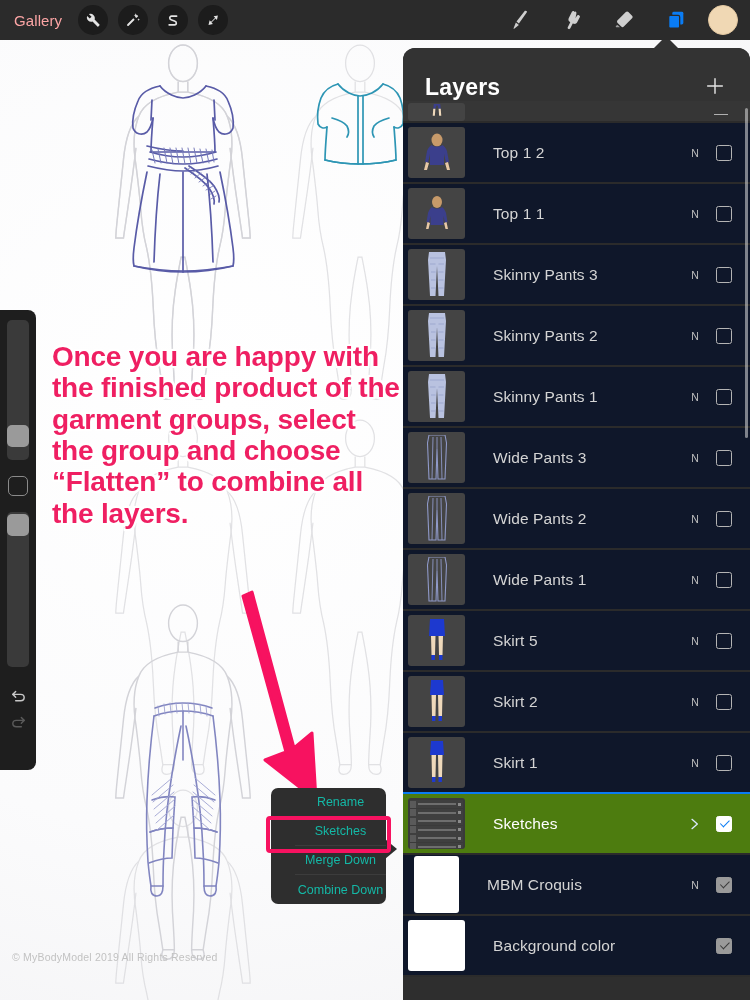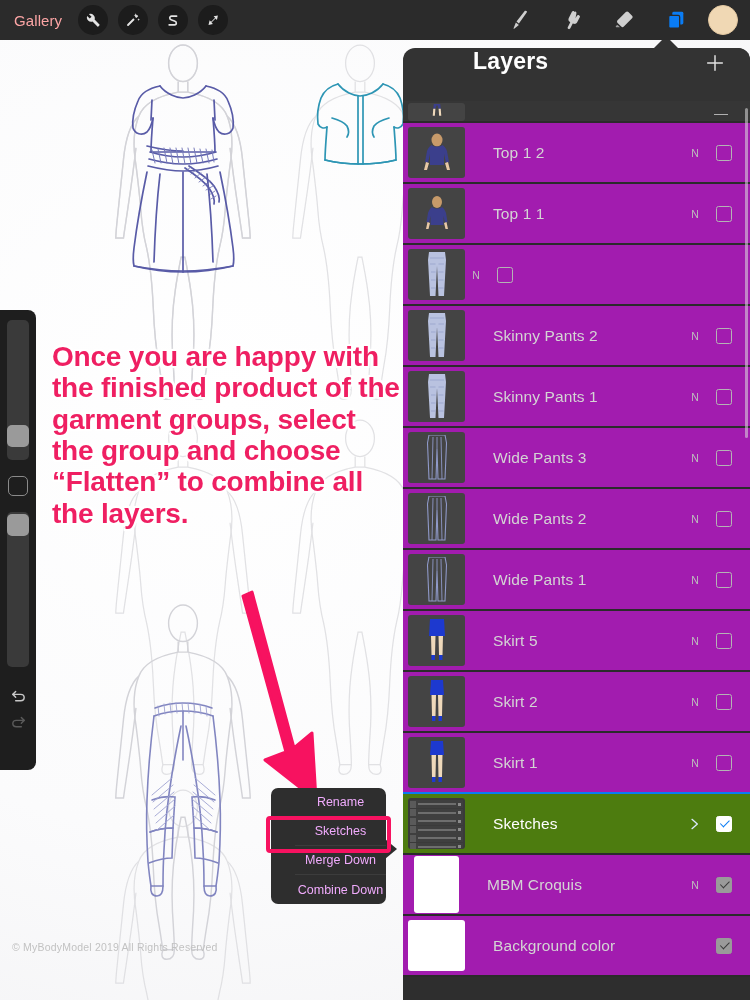--- a/index.html
+++ b/index.html
@@ -92,37 +92,37 @@
     text-shadow:
       -1.6px -1.6px 0 #fff, 1.6px -1.6px 0 #fff,
       -1.6px 1.6px 0 #fff, 1.6px 1.6px 0 #fff,
       0 0 4px #fff, 0 0 7px #fff;
     letter-spacing: -0.2px;
   }
   #arrow-svg { position: absolute; left: 0; top: 0; width: 750px; height: 1000px; z-index: 24; pointer-events: none; }
 
   
   #footer {
-    position: absolute; left: 12px; bottom: 47px;
+    position: absolute; left: 12px; bottom: 37px;
     font-size: 10.5px; color: #c2c2c2; letter-spacing: .2px;
     z-index: 20;
   }
 
   
   #ctx-menu {
     position: absolute; left: 271px; top: 788px;
     width: 115px;
     background: #2e2e2e;
     border-radius: 7px;
     z-index: 45;
     overflow: hidden;
   }
   .ctx-item {
     height: 29px; display: flex; align-items: center; justify-content: center;
-    color: #f0abfc; font-size: 12.5px;
+    color: #14b8a6; font-size: 12.5px;
     border-bottom: 1px solid #3c3c3c;
     margin-left: 24px;
   }
   .ctx-item:last-child { border-bottom: none; }
   #ctx-flatten-wrap {
     position: absolute; left: 266px; top: 816px;
     width: 125px; height: 37px;
     border: 4px solid #f71260; border-radius: 4px;
     z-index: 46; pointer-events: none;
   }
@@ -146,39 +146,38 @@
   }
   #panel-caret {
     position: absolute; left: 652px; top: 36px;
     width: 0; height: 0;
     border-left: 14px solid transparent;
     border-right: 14px solid transparent;
     border-bottom: 14px solid #333333;
     z-index: 36;
   }
   #panel-header {
-    height: 53px; display: flex; align-items: flex-start;
+    height: 53px; display: flex; align-items: flex-end;
     padding: 0 20px 0 22px;
     background: #333333;
-    margin-left: 48px;
   }
   #panel-title { color: #ffffff; font-size: 23px; font-weight: bold; letter-spacing: .2px; }
   #header-actions { margin-left: auto; display: flex; align-items: center; gap: 0px; }
   .hdr-icon { width: 30px; height: 30px; display: flex; align-items: center; justify-content: center; }
 
   #layer-list {
     position: relative;
     height: 899px;
     overflow: hidden;
     background: #2e2e2e;
   }
   .layer-row {
     display: flex; align-items: center;
     height: 61px;
-    background: #a21caf;
+    background: #0f172a;
     border-bottom: 2px solid #2b2b2b;
     position: relative;
   }
   .layer-row.partial { height: 22px; align-items: flex-end; background:#363636; }
   .layer-row.selected { background: #4d7c0f; border-bottom: 2px solid #2b2b2b; outline: 2px solid #0a7cf4; }
   .thumb {
     width: 57px; height: 51px; margin-left: 5px;
     background: #444444; border-radius: 3px;
     display: flex; align-items: center; justify-content: center;
     overflow: hidden; flex: none;
@@ -523,20 +522,21 @@
 
       <div class="layer-row">
         <div class="thumb">
           <svg width="22" height="46" viewBox="0 0 22 46">
             <path d="M3,0 L19,0 L20,8 L18,44 L12.5,44 L11,14 L9.5,44 L4,44 L2,8 Z" fill="#b9c2e0"></path>
             <g stroke="#8d98c4" stroke-width="0.7" opacity=".9">
               <path d="M4,6 L18,6 M4,12 L9.5,12 M12.5,12 L18,12 M5,20 L9.5,20 M12.5,20 L17.5,20 M5,28 L9.5,28 M12.5,28 L17.5,28 M5,36 L9.5,36 M12.5,36 L17.5,36"></path>
             </g>
           </svg>
         </div>
+        <div class="layer-name">Skinny Pants 3</div>
         <div class="blend-mode">N</div>
         <div class="chk"></div>
       </div>
 
       <div class="layer-row">
         <div class="thumb">
           <svg width="22" height="46" viewBox="0 0 22 46">
             <path d="M3,0 L19,0 L20,8 L18,44 L12.5,44 L11,14 L9.5,44 L4,44 L2,8 Z" fill="#b9c2e0"></path>
             <g stroke="#8d98c4" stroke-width="0.7" opacity=".9">
               <path d="M4,5 L18,5 M4,11 L9.5,11 M12.5,11 L18,11 M5,19 L9.5,19 M12.5,19 L17.5,19 M5,27 L9.5,27 M12.5,27 L17.5,27 M5,35 L9.5,35 M12.5,35 L17.5,35"></path>

